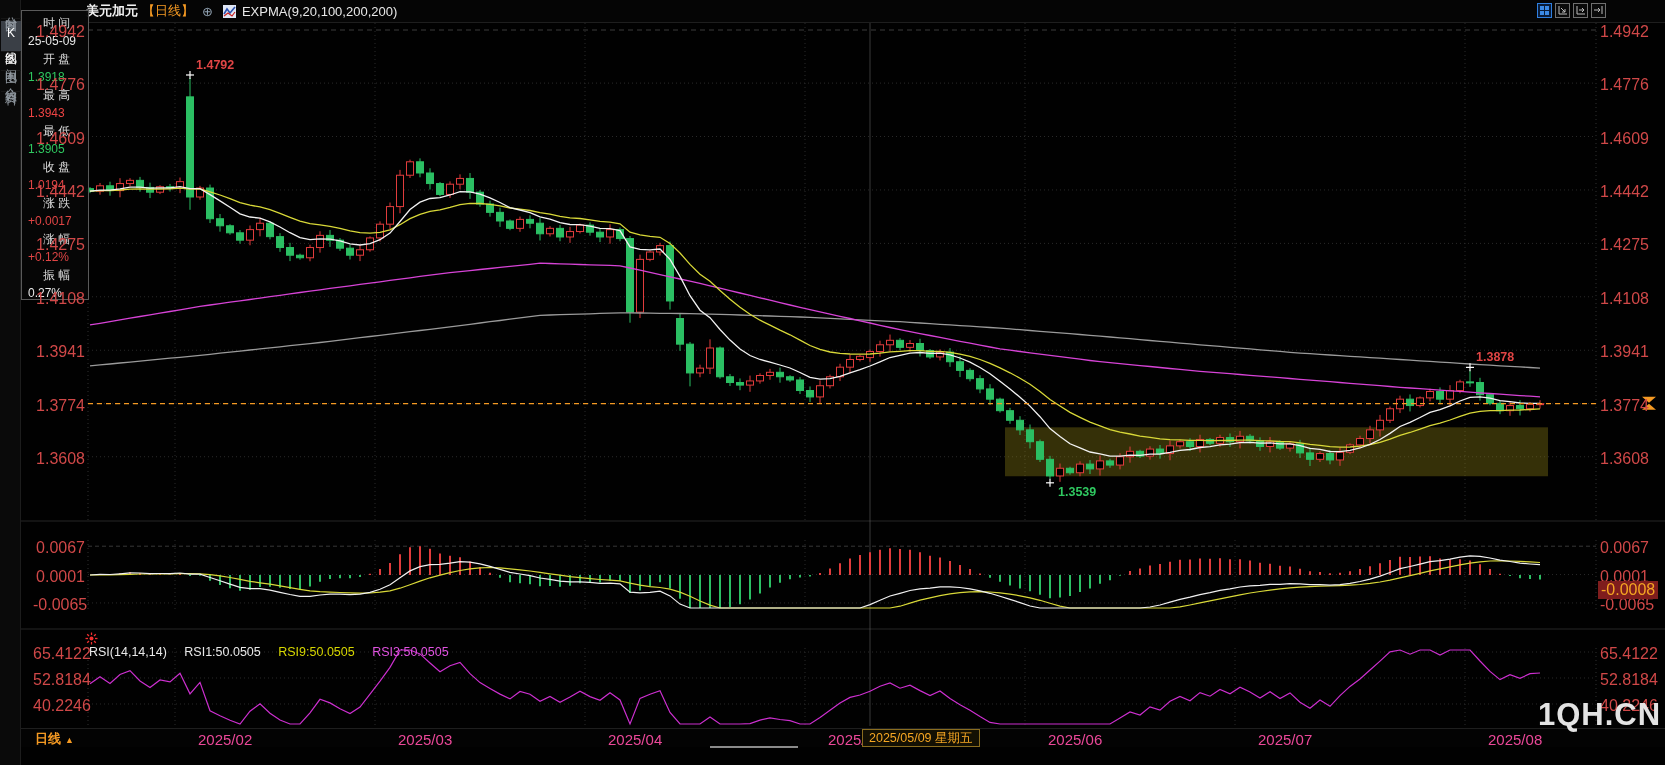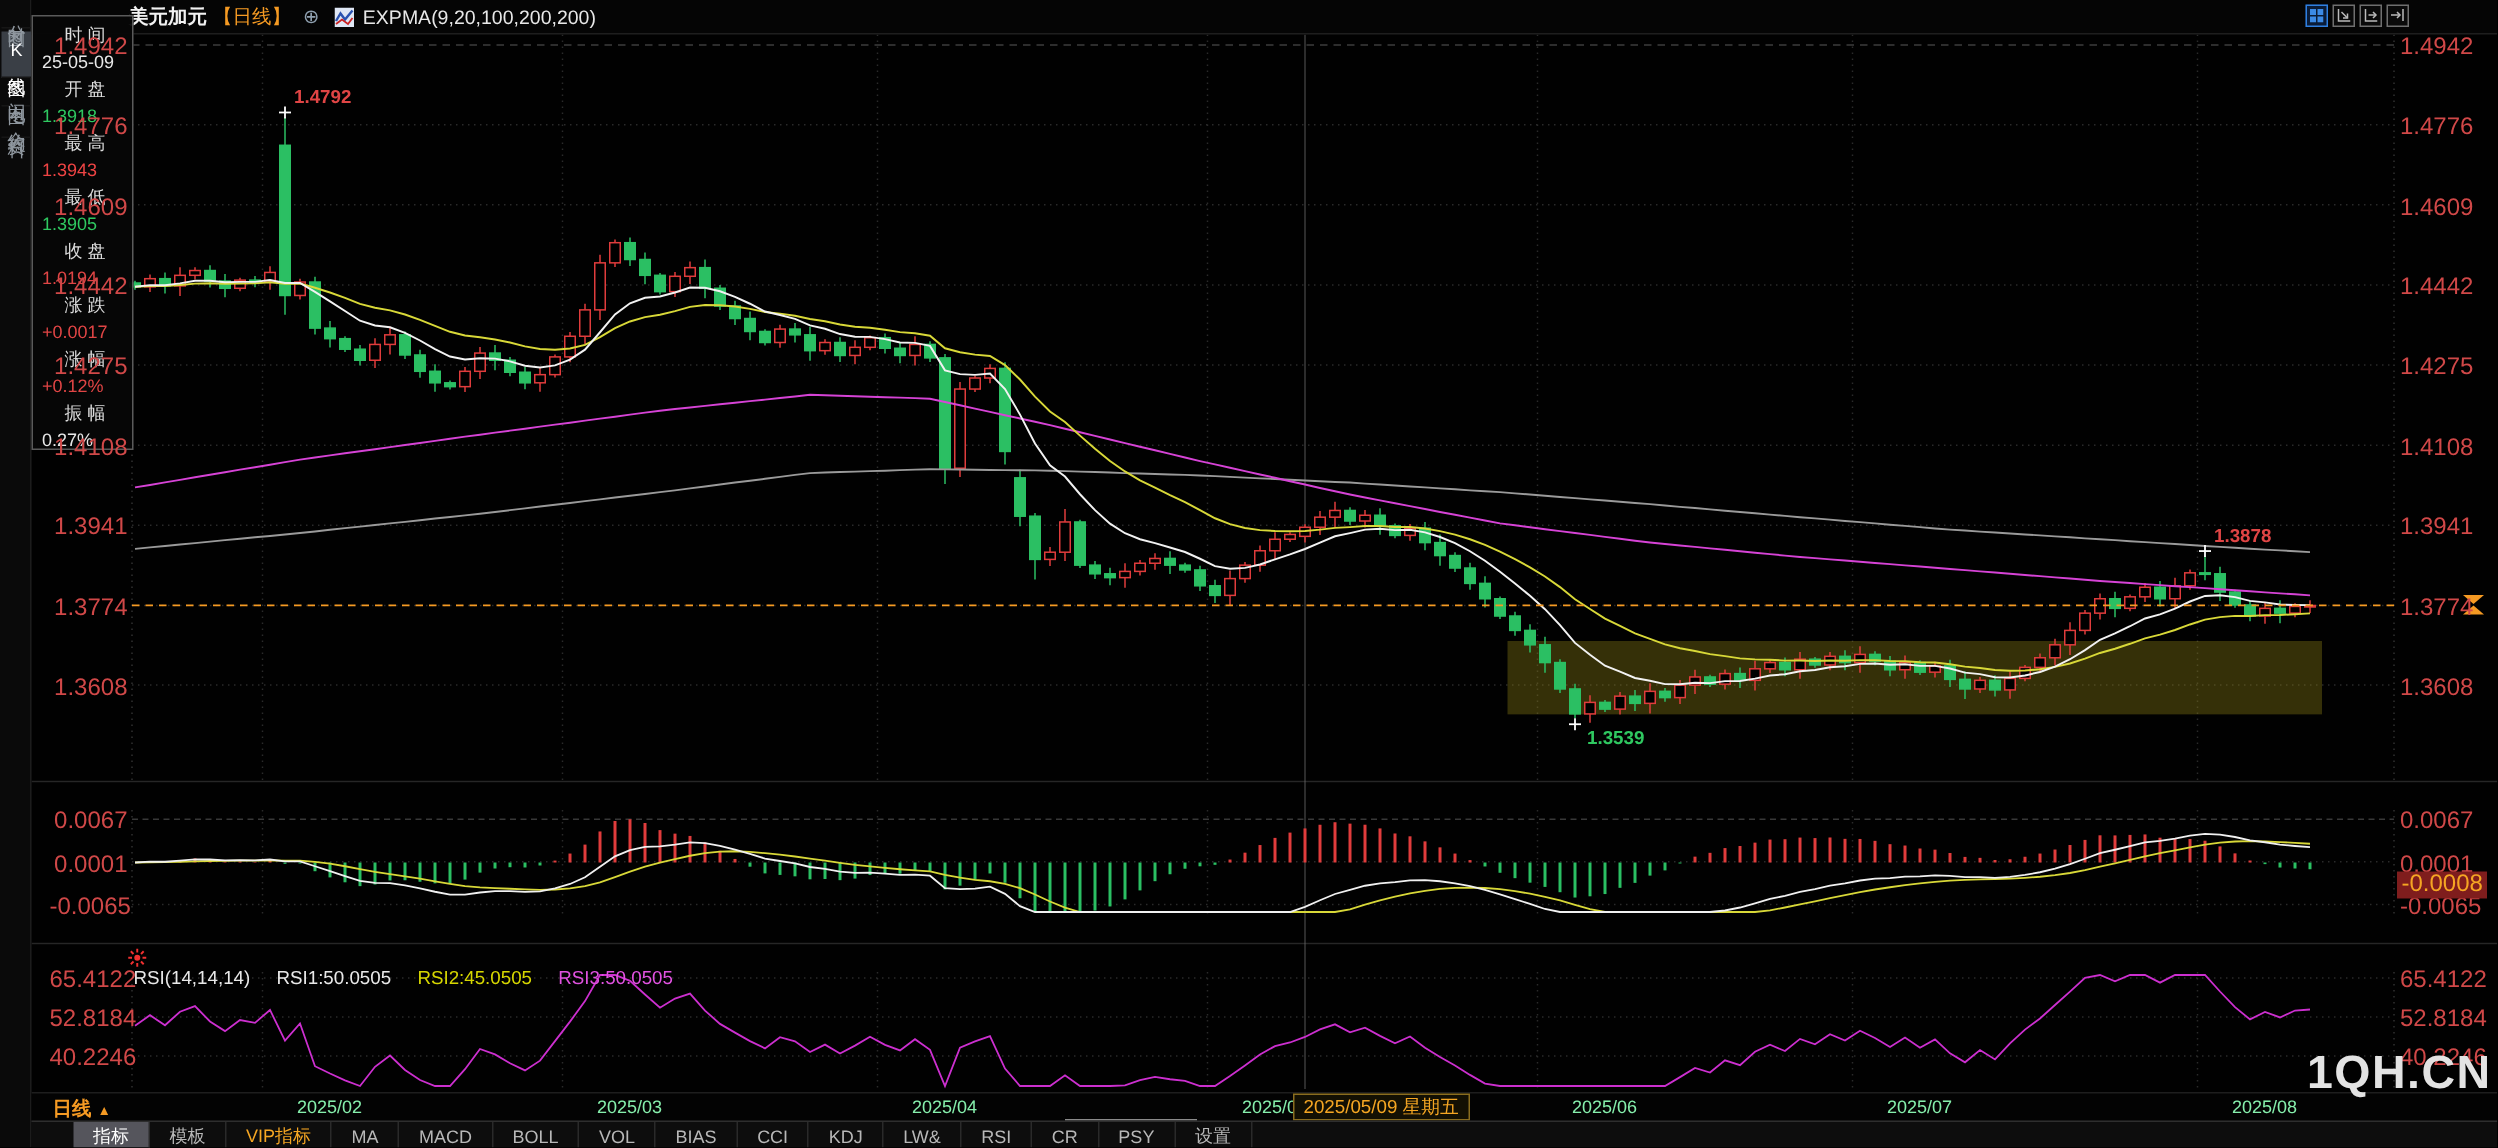--- a/index.html
+++ b/index.html
@@ -31,21 +31,21 @@
   
   .panel-hdr{position:absolute;font-size:12.5px;white-space:nowrap;}
   .panel-hdr span{margin-right:14px;}
   
   .ax-lbl{position:absolute;font-size:16px;color:#d04848;white-space:nowrap;}
   .ax-left{width:52px;text-align:right;}
   
   #xaxis-row{position:absolute;left:21px;top:728px;width:1644px;height:18px;background:#030303;border-top:1px solid #1e1e1e;}
   #period-cell{position:absolute;left:14px;top:1px;color:#f59a23;font-size:13px;font-weight:bold;}
   #period-cell .arrow{font-size:9px;margin-left:4px;}
-  .date-lbl{position:absolute;top:2px;font-size:12px;color:#86efac;white-space:nowrap;}
+  .date-lbl{position:absolute;top:2px;font-size:15px;color:#ec4899;white-space:nowrap;}
   #date-highlight{position:absolute;top:0px;height:16px;line-height:16px;padding:0 6px;font-size:12.5px;color:#f5a623;
                   background:#131003;border:1px solid #8a6d1f;white-space:nowrap;}
   
   #toolbar{position:absolute;left:21px;top:747px;width:1644px;height:18px;background:#0d0d0d;border-top:1px solid #2e2e2e;
            display:flex;align-items:stretch;font-size:12px;color:#b8b8b8;}
   .tb-item{padding:1px 13px 0 13px;border-right:1px solid #2a2a2a;display:flex;align-items:center;cursor:pointer;}
   .tb-item:first-child{margin-left:28px;}
   .tb-item.active{background:#55555c;color:#ffffff;}
   .tb-item.accent{color:#f5a623;}
   #watermark{position:absolute;left:1538px;top:697px;font-size:31px;font-weight:bold;color:#e3e3e3;letter-spacing:1px;}
@@ -652,21 +652,21 @@
           <line x1="2.2" y1="2.2" x2="4" y2="4"></line>
             <line x1="9" y1="9" x2="10.8" y2="10.8"></line>
           <line x1="10.8" y1="2.2" x2="9" y2="4"></line>
             <line x1="4" y1="9" x2="2.2" y2="10.8"></line>
         </g>
           <circle cx="6.5" cy="6.5" r="2" fill="#f03030"></circle>
       </svg>
     </span>
     <span style="color:#e8e8e8">RSI(14,14,14)</span>
     <span style="color:#e8e8e8">RSI1:50.0505</span>
-    <span style="color:#d6d600">RSI2:45.0505</span>
+    <span style="color:#d6d600">RSI9:50.0505</span>
     <span style="color:#e052e0">RSI3:50.0505</span>
   </div>
 
   <div id="axis-labels">
       <div class="ax-lbl " style="left:1600px;top:23px;">1.4942</div>
       <div class="ax-lbl ax-left" style="left:33px;top:23px;">1.4942</div>
       <div class="ax-lbl " style="left:1600px;top:76.10339999999984px;">1.4776</div>
       <div class="ax-lbl ax-left" style="left:33px;top:76.10339999999984px;">1.4776</div>
       <div class="ax-lbl " style="left:1600px;top:129.52669999999964px;">1.4609</div>
       <div class="ax-lbl ax-left" style="left:33px;top:129.52669999999964px;">1.4609</div>
@@ -700,32 +700,15 @@
   <div id="xaxis-row">
     <span id="period-cell">
       <span>日线</span><span class="arrow">▲</span>
     </span>
     <span id="date-labels"><span class="date-lbl" style="left: 177px;">2025/02</span><span class="date-lbl" style="left: 377px;">2025/03</span><span class="date-lbl" style="left: 587px;">2025/04</span><span class="date-lbl" style="left: 807px;">2025/05</span><span class="date-lbl" style="left: 1027px;">2025/06</span><span class="date-lbl" style="left: 1237px;">2025/07</span><span class="date-lbl" style="left: 1467px;">2025/08</span></span>
     <span id="date-highlight" style="left:841px">2025/05/09 星期五</span>
   </div>
 
   <div id="scroll-thumb"></div>
 
-  <div id="toolbar">
-      <div class="tb-item active">指标</div>
-      <div class="tb-item">模板</div>
-      <div class="tb-item accent">VIP指标</div>
-      <div class="tb-item">MA</div>
-      <div class="tb-item">MACD</div>
-      <div class="tb-item">BOLL</div>
-      <div class="tb-item">VOL</div>
-      <div class="tb-item">BIAS</div>
-      <div class="tb-item">CCI</div>
-      <div class="tb-item">KDJ</div>
-      <div class="tb-item">LW&amp;</div>
-      <div class="tb-item">RSI</div>
-      <div class="tb-item">CR</div>
-      <div class="tb-item">PSY</div>
-      <div class="tb-item">设置</div>
-    </div>
 
   <div id="watermark">1QH.CN</div>
 </div>
 
 </body></html>

